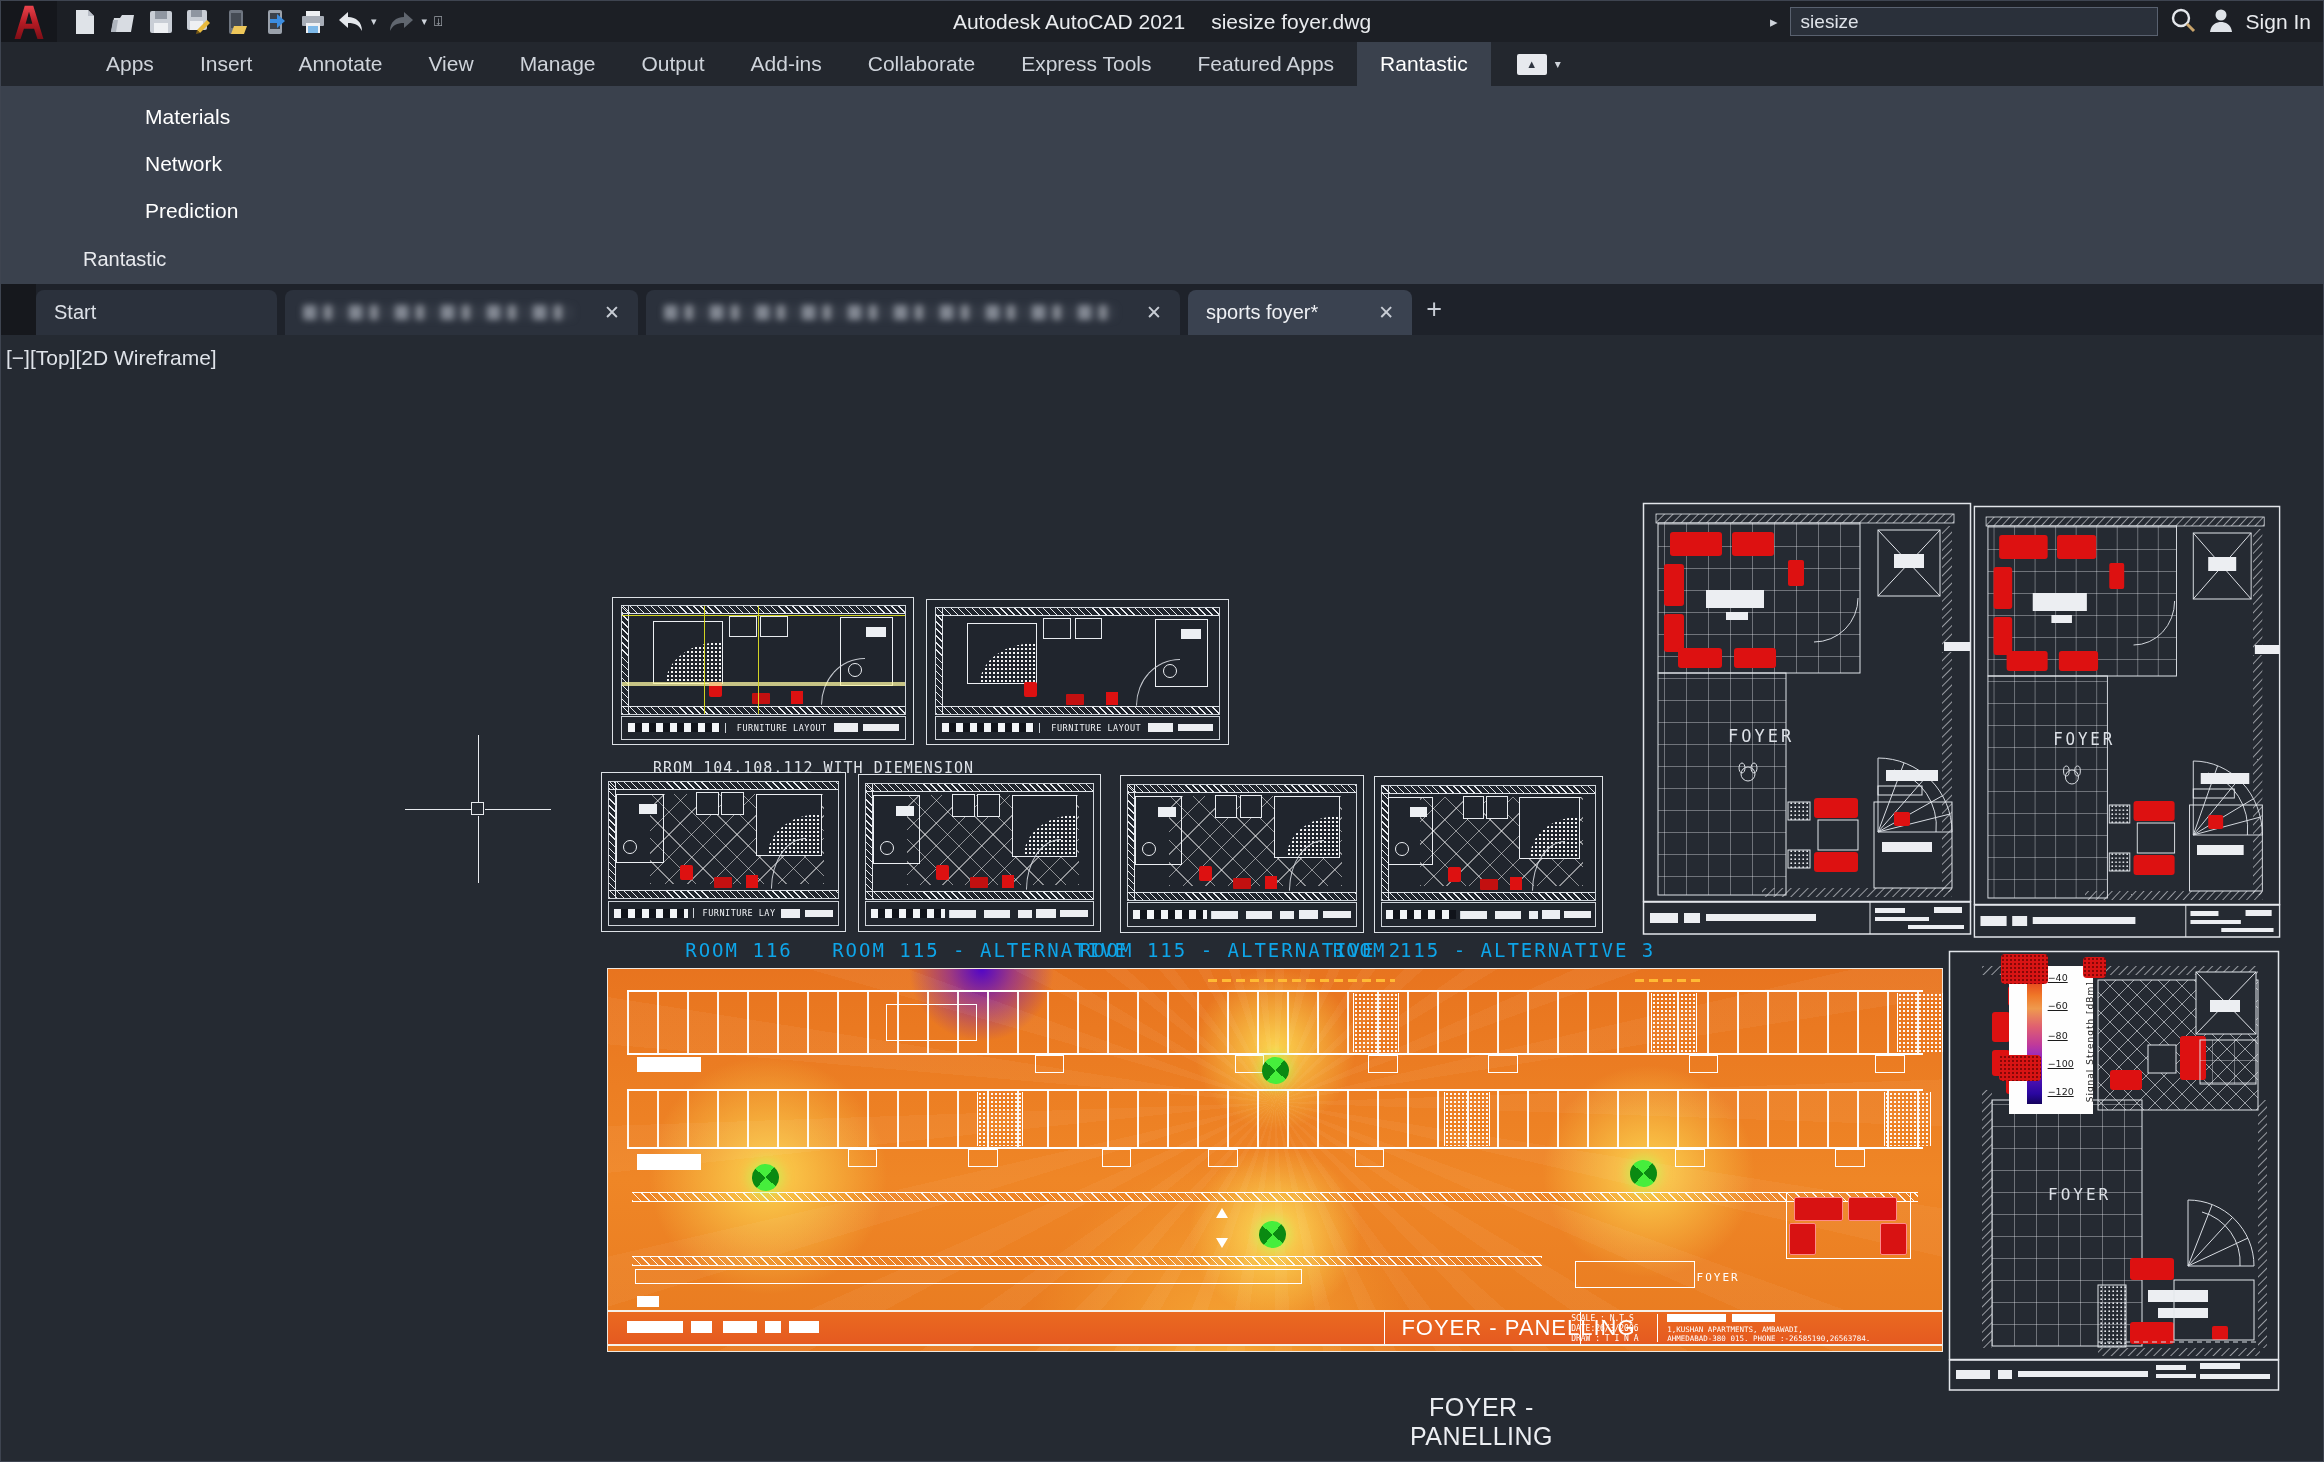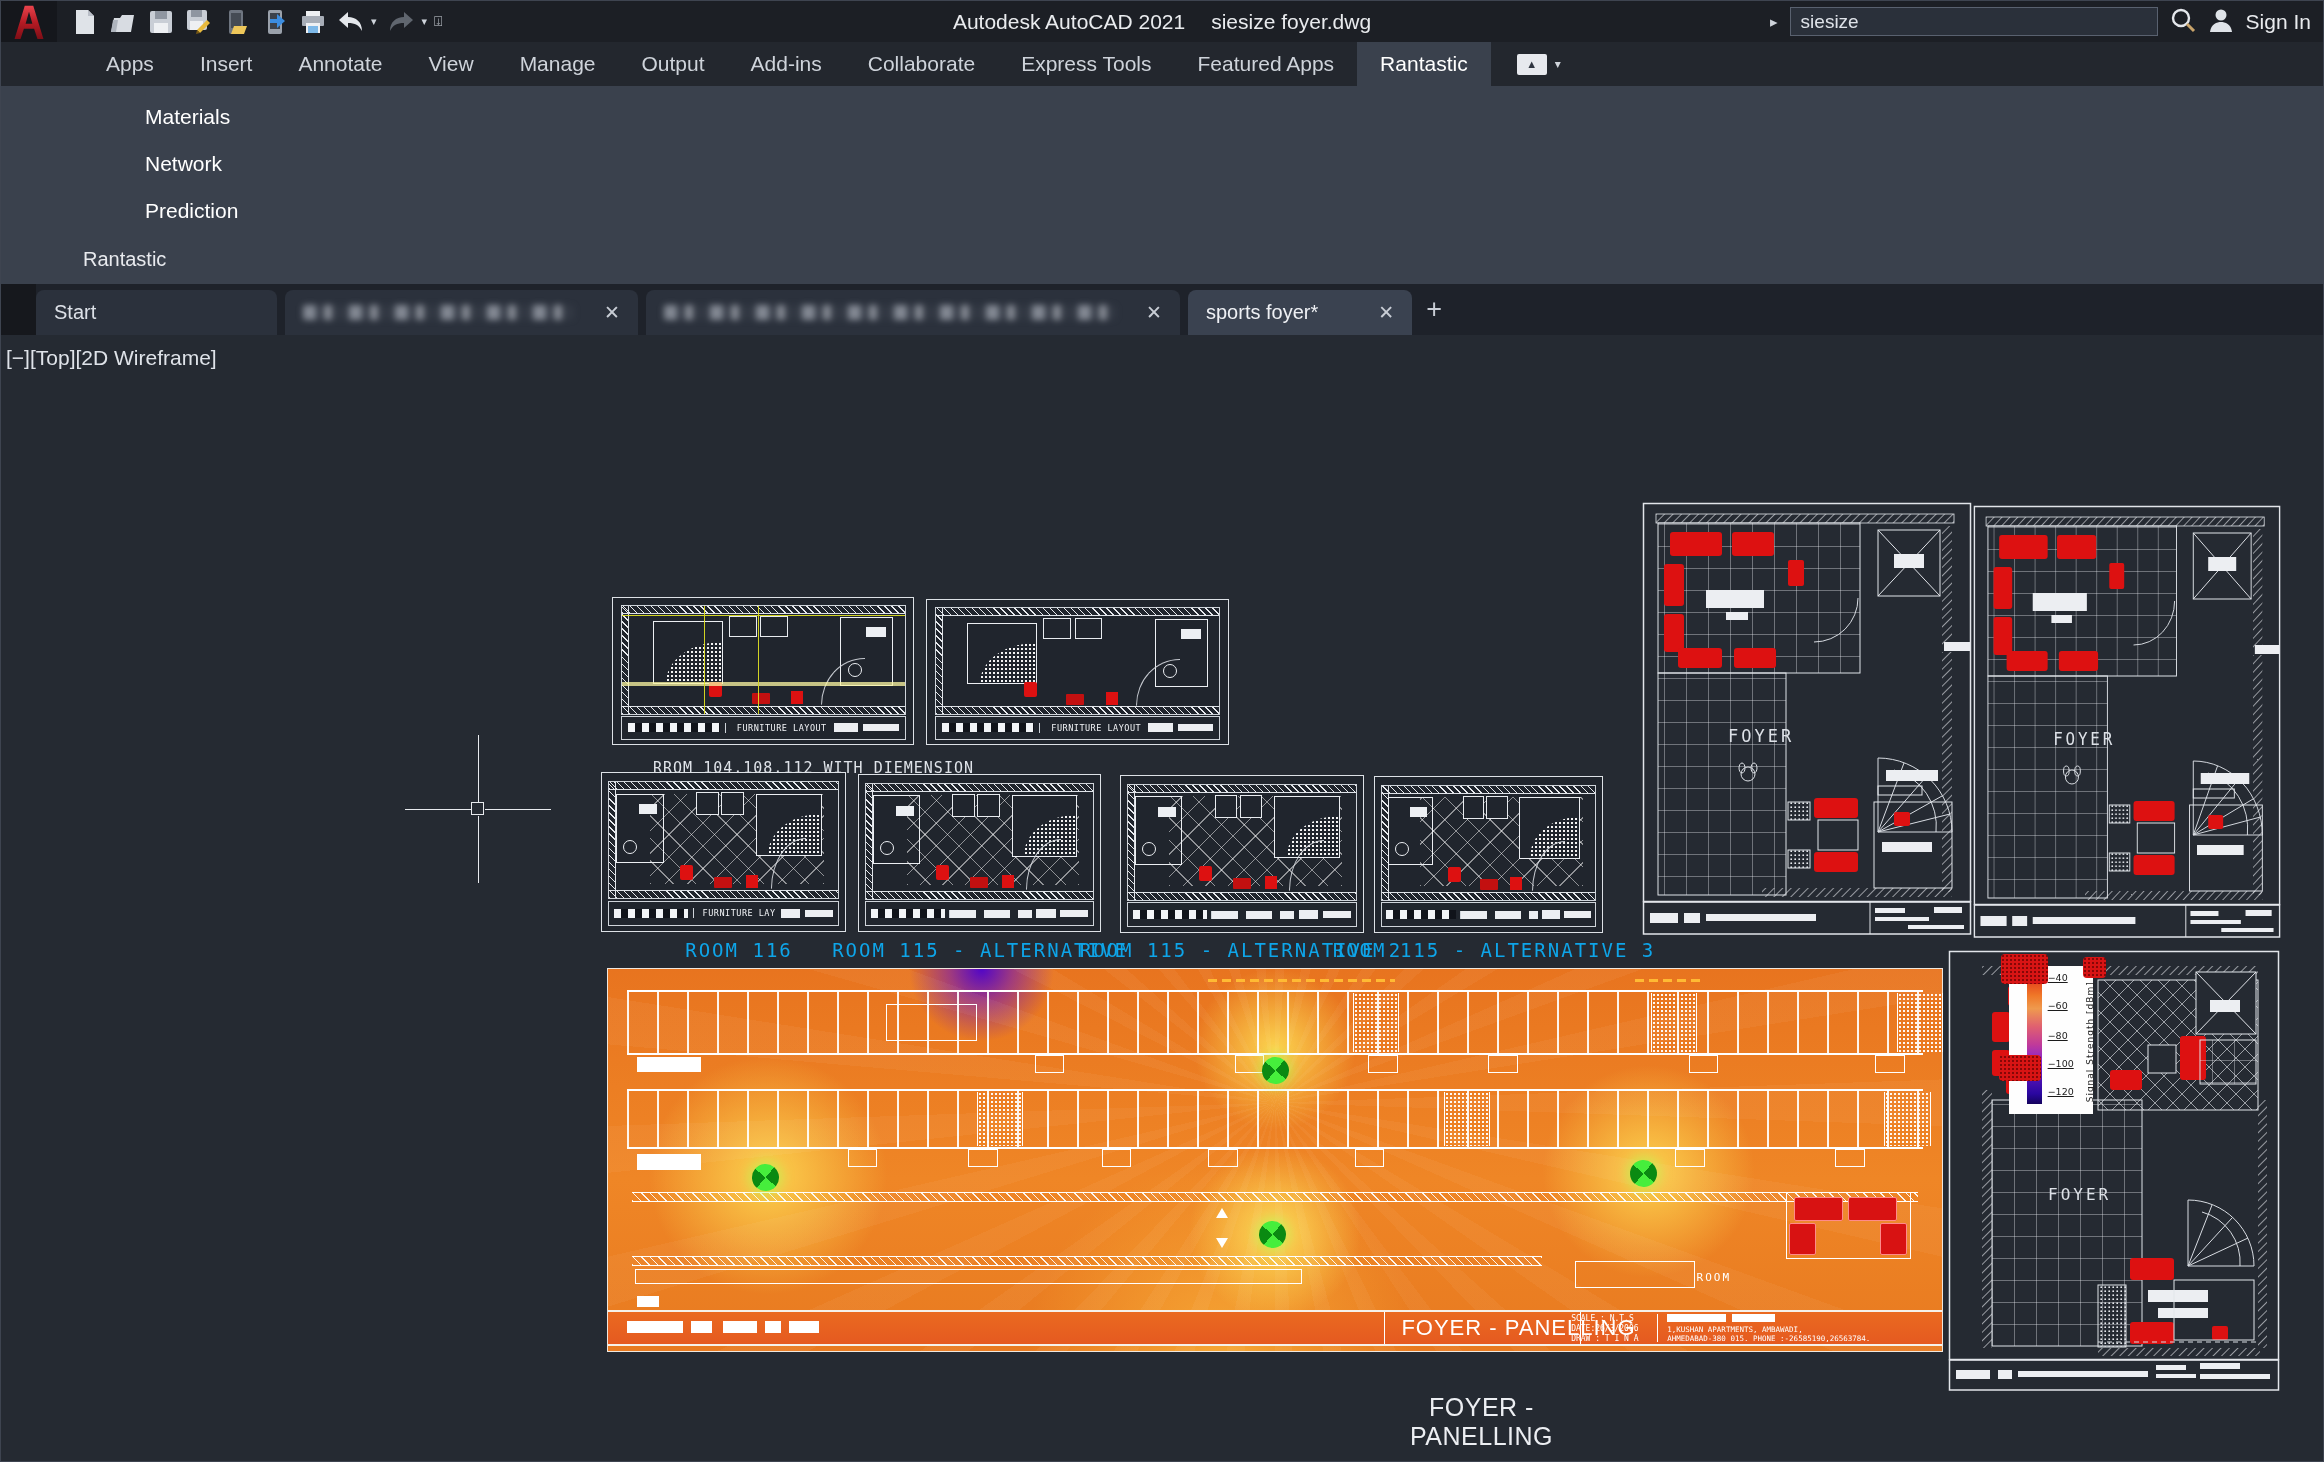--- a/index.html
+++ b/index.html
@@ -552,21 +552,21 @@
       <span class="gm" style="left:48.8%;top:66%;"></span>
       <span class="tri up" style="left:45.6%;top:62.5%;"></span>
       <span class="tri dn" style="left:45.6%;top:70.5%;"></span>
 
       <div class="hm-sofa">
         <i style="left:6%;top:6%;width:38%;height:34%;"></i>
         <i style="left:50%;top:6%;width:38%;height:34%;"></i>
         <i style="left:2%;top:46%;width:20%;height:46%;"></i>
         <i style="left:76%;top:46%;width:20%;height:46%;"></i>
       </div>
-      <span class="hm-foyer">ROOM</span>
+      <span class="hm-foyer">FOYER</span>
 
       <div class="hmband">
         <span class="wsolid" style="left:1.4%;top:28%;width:4.2%;height:36%;"></span>
         <span class="wsolid" style="left:6.2%;top:28%;width:1.6%;height:36%;"></span>
         <span class="wsolid" style="left:8.6%;top:28%;width:2.6%;height:36%;"></span>
         <span class="wsolid" style="left:11.8%;top:28%;width:1.2%;height:36%;"></span>
         <span class="wsolid" style="left:13.6%;top:28%;width:2.2%;height:36%;"></span>
         <div class="hmtitlebox">
           <span class="hmtitle">FOYER - PANELLING</span>
         </div>

